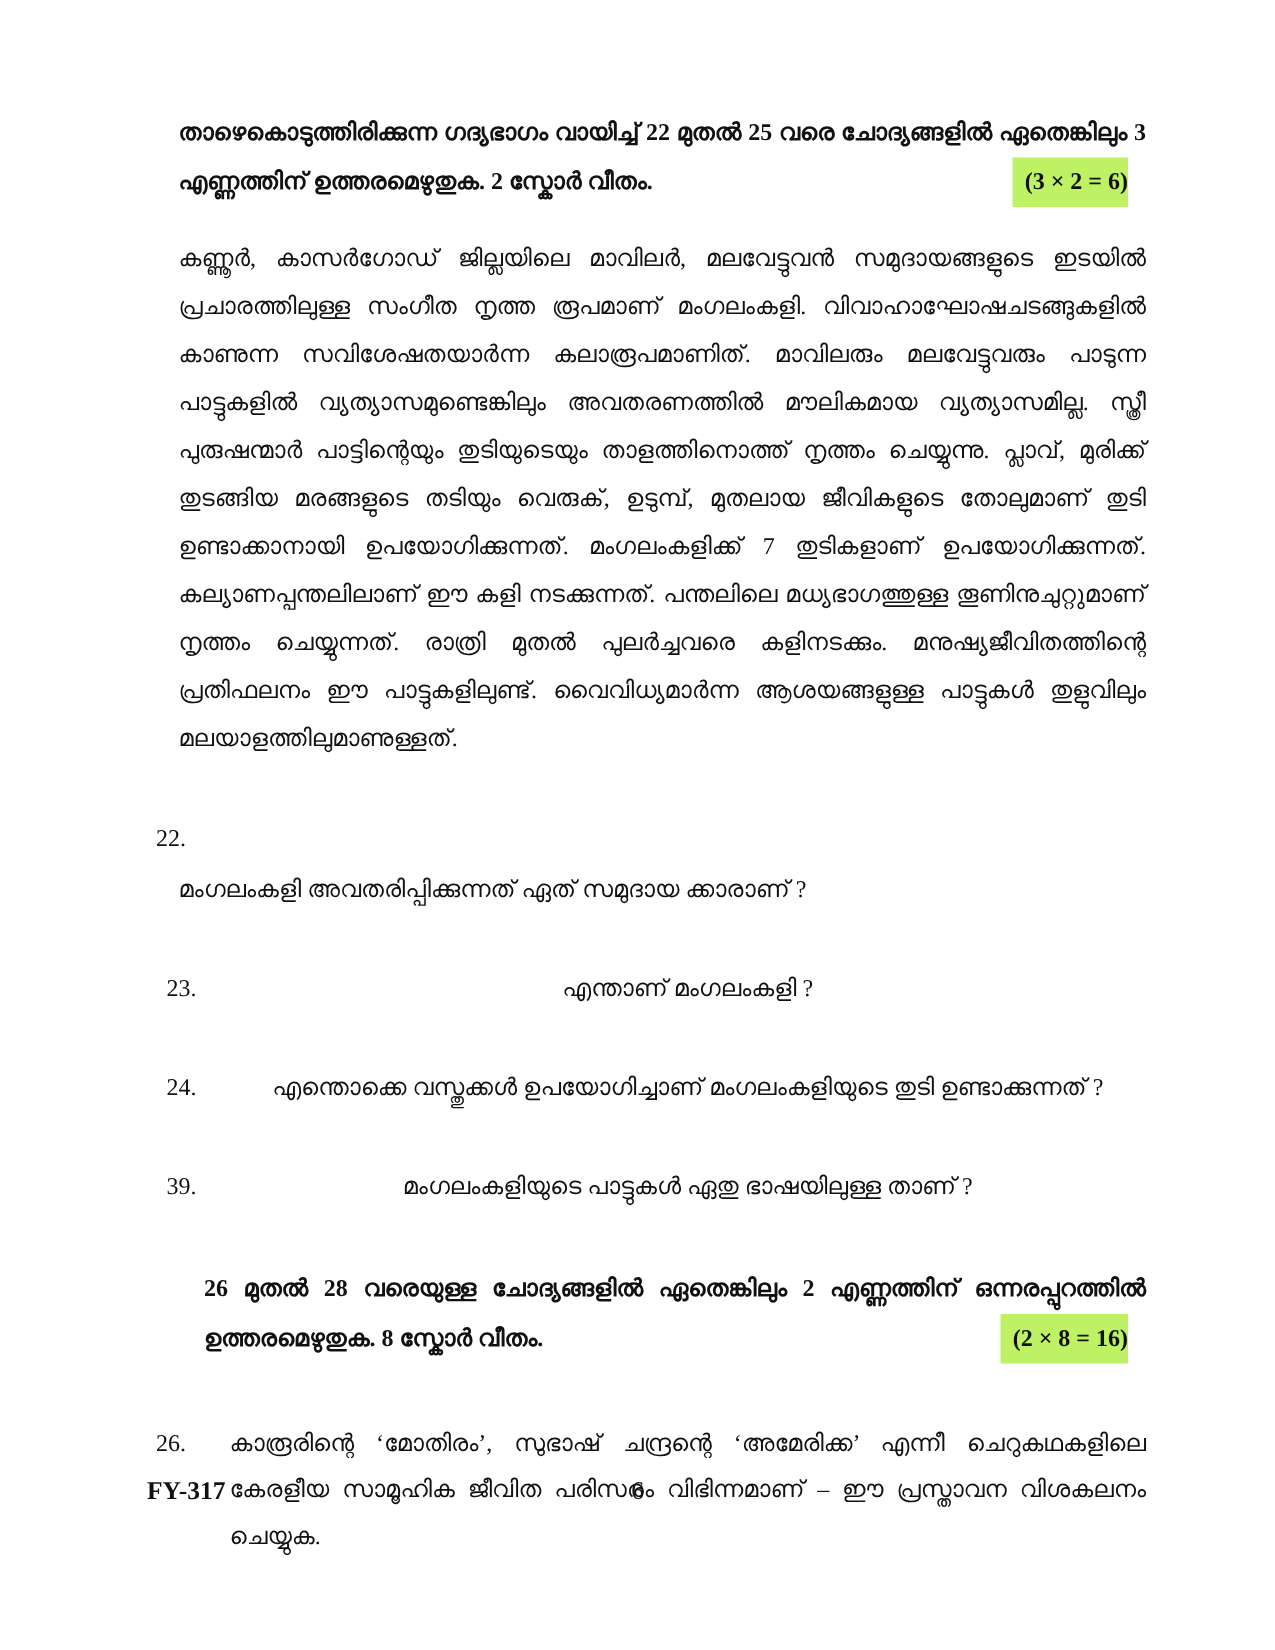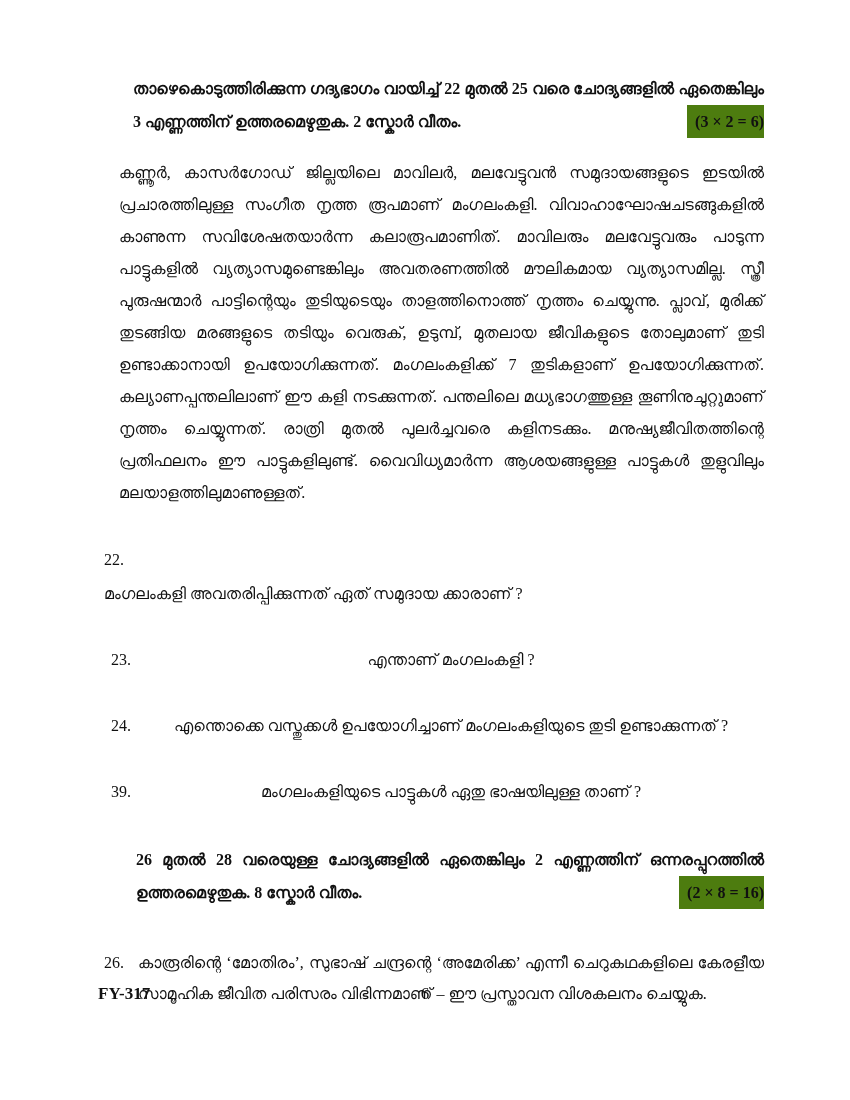--- a/index.html
+++ b/index.html
@@ -21,29 +21,29 @@
     padding: 72px 86px 0 104px;
   }
   
   .instr {
     position: relative;
     font-weight: bold;
     font-size: 16px;
     line-height: 33px;
     text-align: justify;
   }
-  .instr-1 { margin-left: 29px; }
+  .instr-1 { margin-left: 15px; }
   .instr-2 { margin-left: 32px; margin-top: 38px; }
   .instr .marks {
     position: absolute;
-    right: 0;
+    right: 12px;
     bottom: 0;
     font-weight: bold;
     white-space: nowrap;
-    background: #4d7c0f;
+    background: #bef264;
     padding-left: 8px;
   }
   
   .passage {
     margin-left: 15px;
     margin-top: 19px;
     font-size: 16px;
     line-height: 32px;
     text-align: justify;
     text-justify: inter-word;
@@ -56,20 +56,21 @@
     line-height: 26px;
   }
   .q-first { margin-top: 38px; flex-direction: column; }
   .q-rest  { margin-top: 40px; text-align: center; }
   .question .qnum {
     flex: 0 0 34px;
     width: 34px;
   }
   .question .qtext {
     flex: 1 1 auto;
+    margin-left: 15px;
   }
   .q26 {
     margin-top: 38px;
     line-height: 31px;
   }
   .q26 .qtext { text-align: justify; }
   
   .footer {
     position: absolute;
     left: 0;

